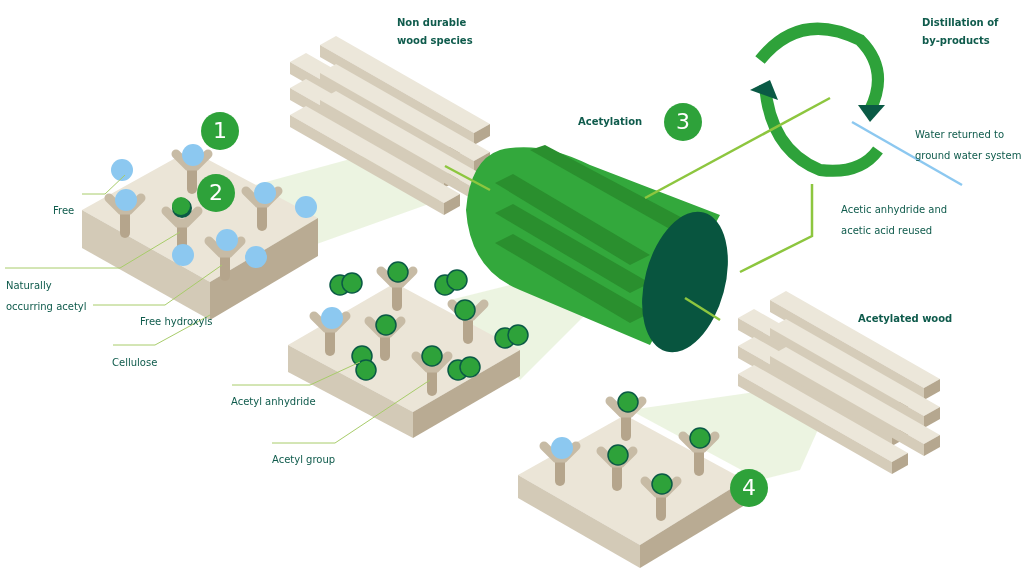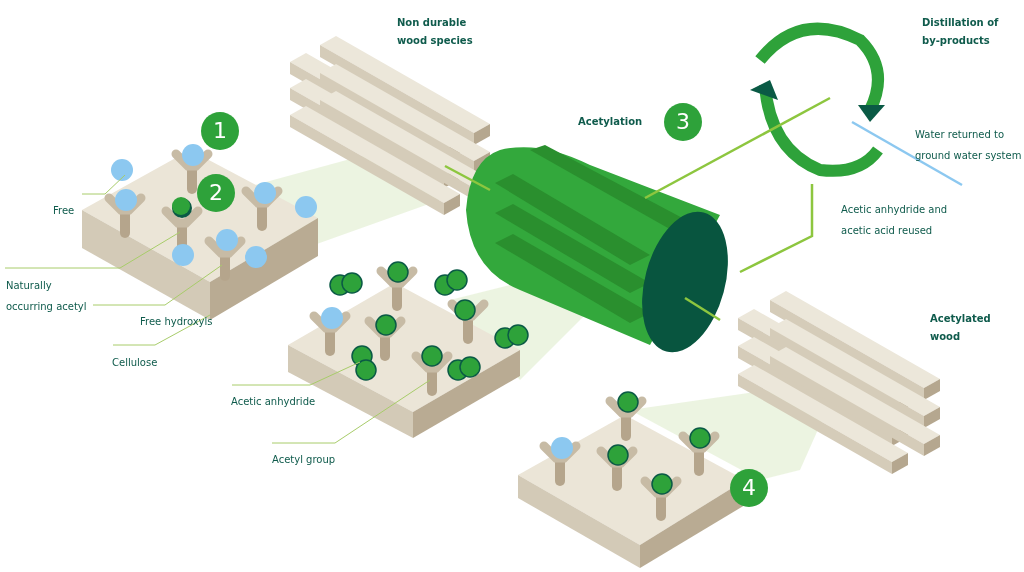--- a/index.html
+++ b/index.html
@@ -148,28 +148,28 @@
     <polyline points="232,385 310,385 360,362"></polyline>
     <polyline points="272,443 335,443 430,380"></polyline>
   </g>
 </svg>
 
 <div class="ttl" style="left:397px;top:14px;">Non durable
 wood species</div>
 <div class="ttl" style="left:578px;top:113px;">Acetylation</div>
 <div class="ttl" style="left:922px;top:14px;">Distillation of
 by-products</div>
-<div class="ttl" style="left:930px;top:310px;">Acetylated wood</div>
+<div class="ttl" style="left:858px;top:310px;">Acetylated wood</div>
 
 <div class="lbl" style="left:53px;top:200px;">Free</div>
 <div class="lbl" style="left:6px;top:275px;">Naturally
 occurring acetyl</div>
 <div class="lbl" style="left:92px;top:311px;margin-left:48px;">Free hydroxyls</div>
 <div class="lbl" style="left:112px;top:352px;">Cellulose</div>
-<div class="lbl" style="left:231px;top:391px;">Acetic anhydride</div>
+<div class="lbl" style="left:231px;top:391px;">Acetyl anhydride</div>
 <div class="lbl" style="left:272px;top:449px;">Acetyl group</div>
 <div class="lbl" style="left:915px;top:124px;">Water returned to
 ground water system</div>
 <div class="lbl" style="left:824px;top:199px;margin-left:17px;">Acetic anhydride and
 acetic acid reused</div>
 
 <div class="badge" style="left:201px;top:112px;">1</div>
 <div class="badge" style="left:197px;top:174px;">2</div>
 <div class="badge" style="left:664px;top:103px;">3</div>
 <div class="badge" style="left:730px;top:469px;">4</div>

